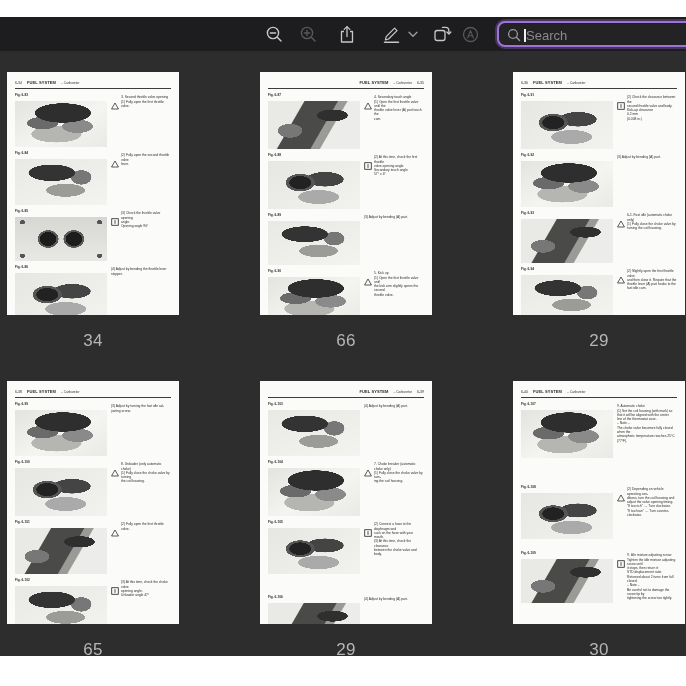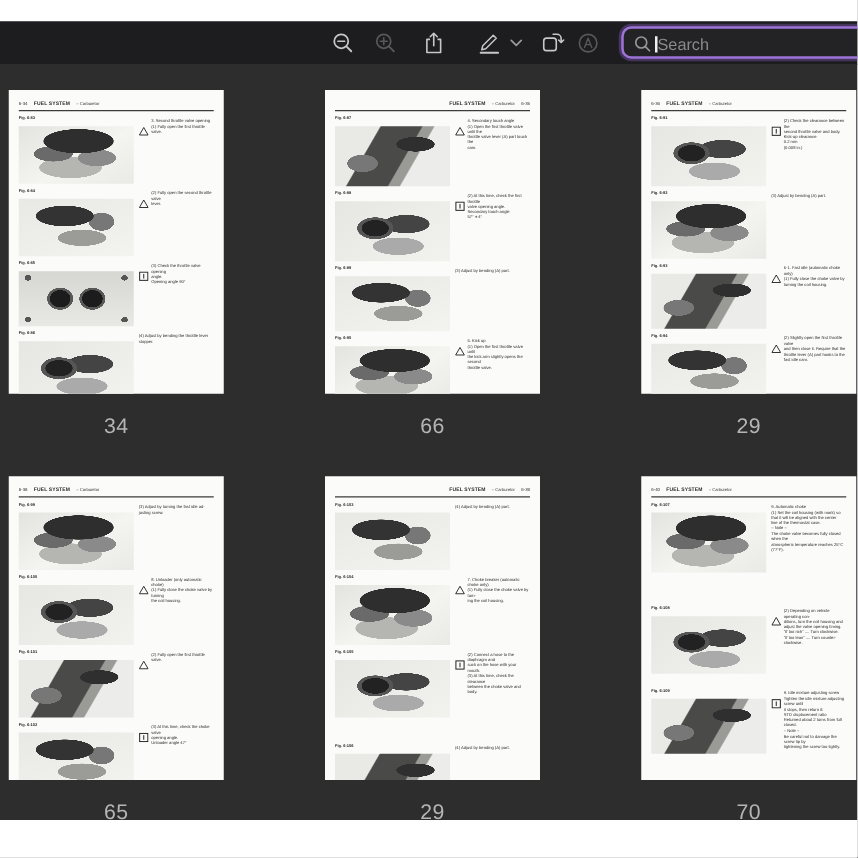--- a/index.html
+++ b/index.html
@@ -599,19 +599,19 @@
 STD displacement ratio
 Returned about 2 turns from full
 closed.
 – Note –
 Be careful not to damage the screw tip by
 tightening the screw too tightly.</div>
                 </div>
               </div>
             </div>
           </div>
-          <div class="pnum">70</div>
+          <div class="pnum">30</div>
         </div>
       </div>
   </div>
 
   <div class="bottom-white"></div>
 </div>
 
 </body></html>

